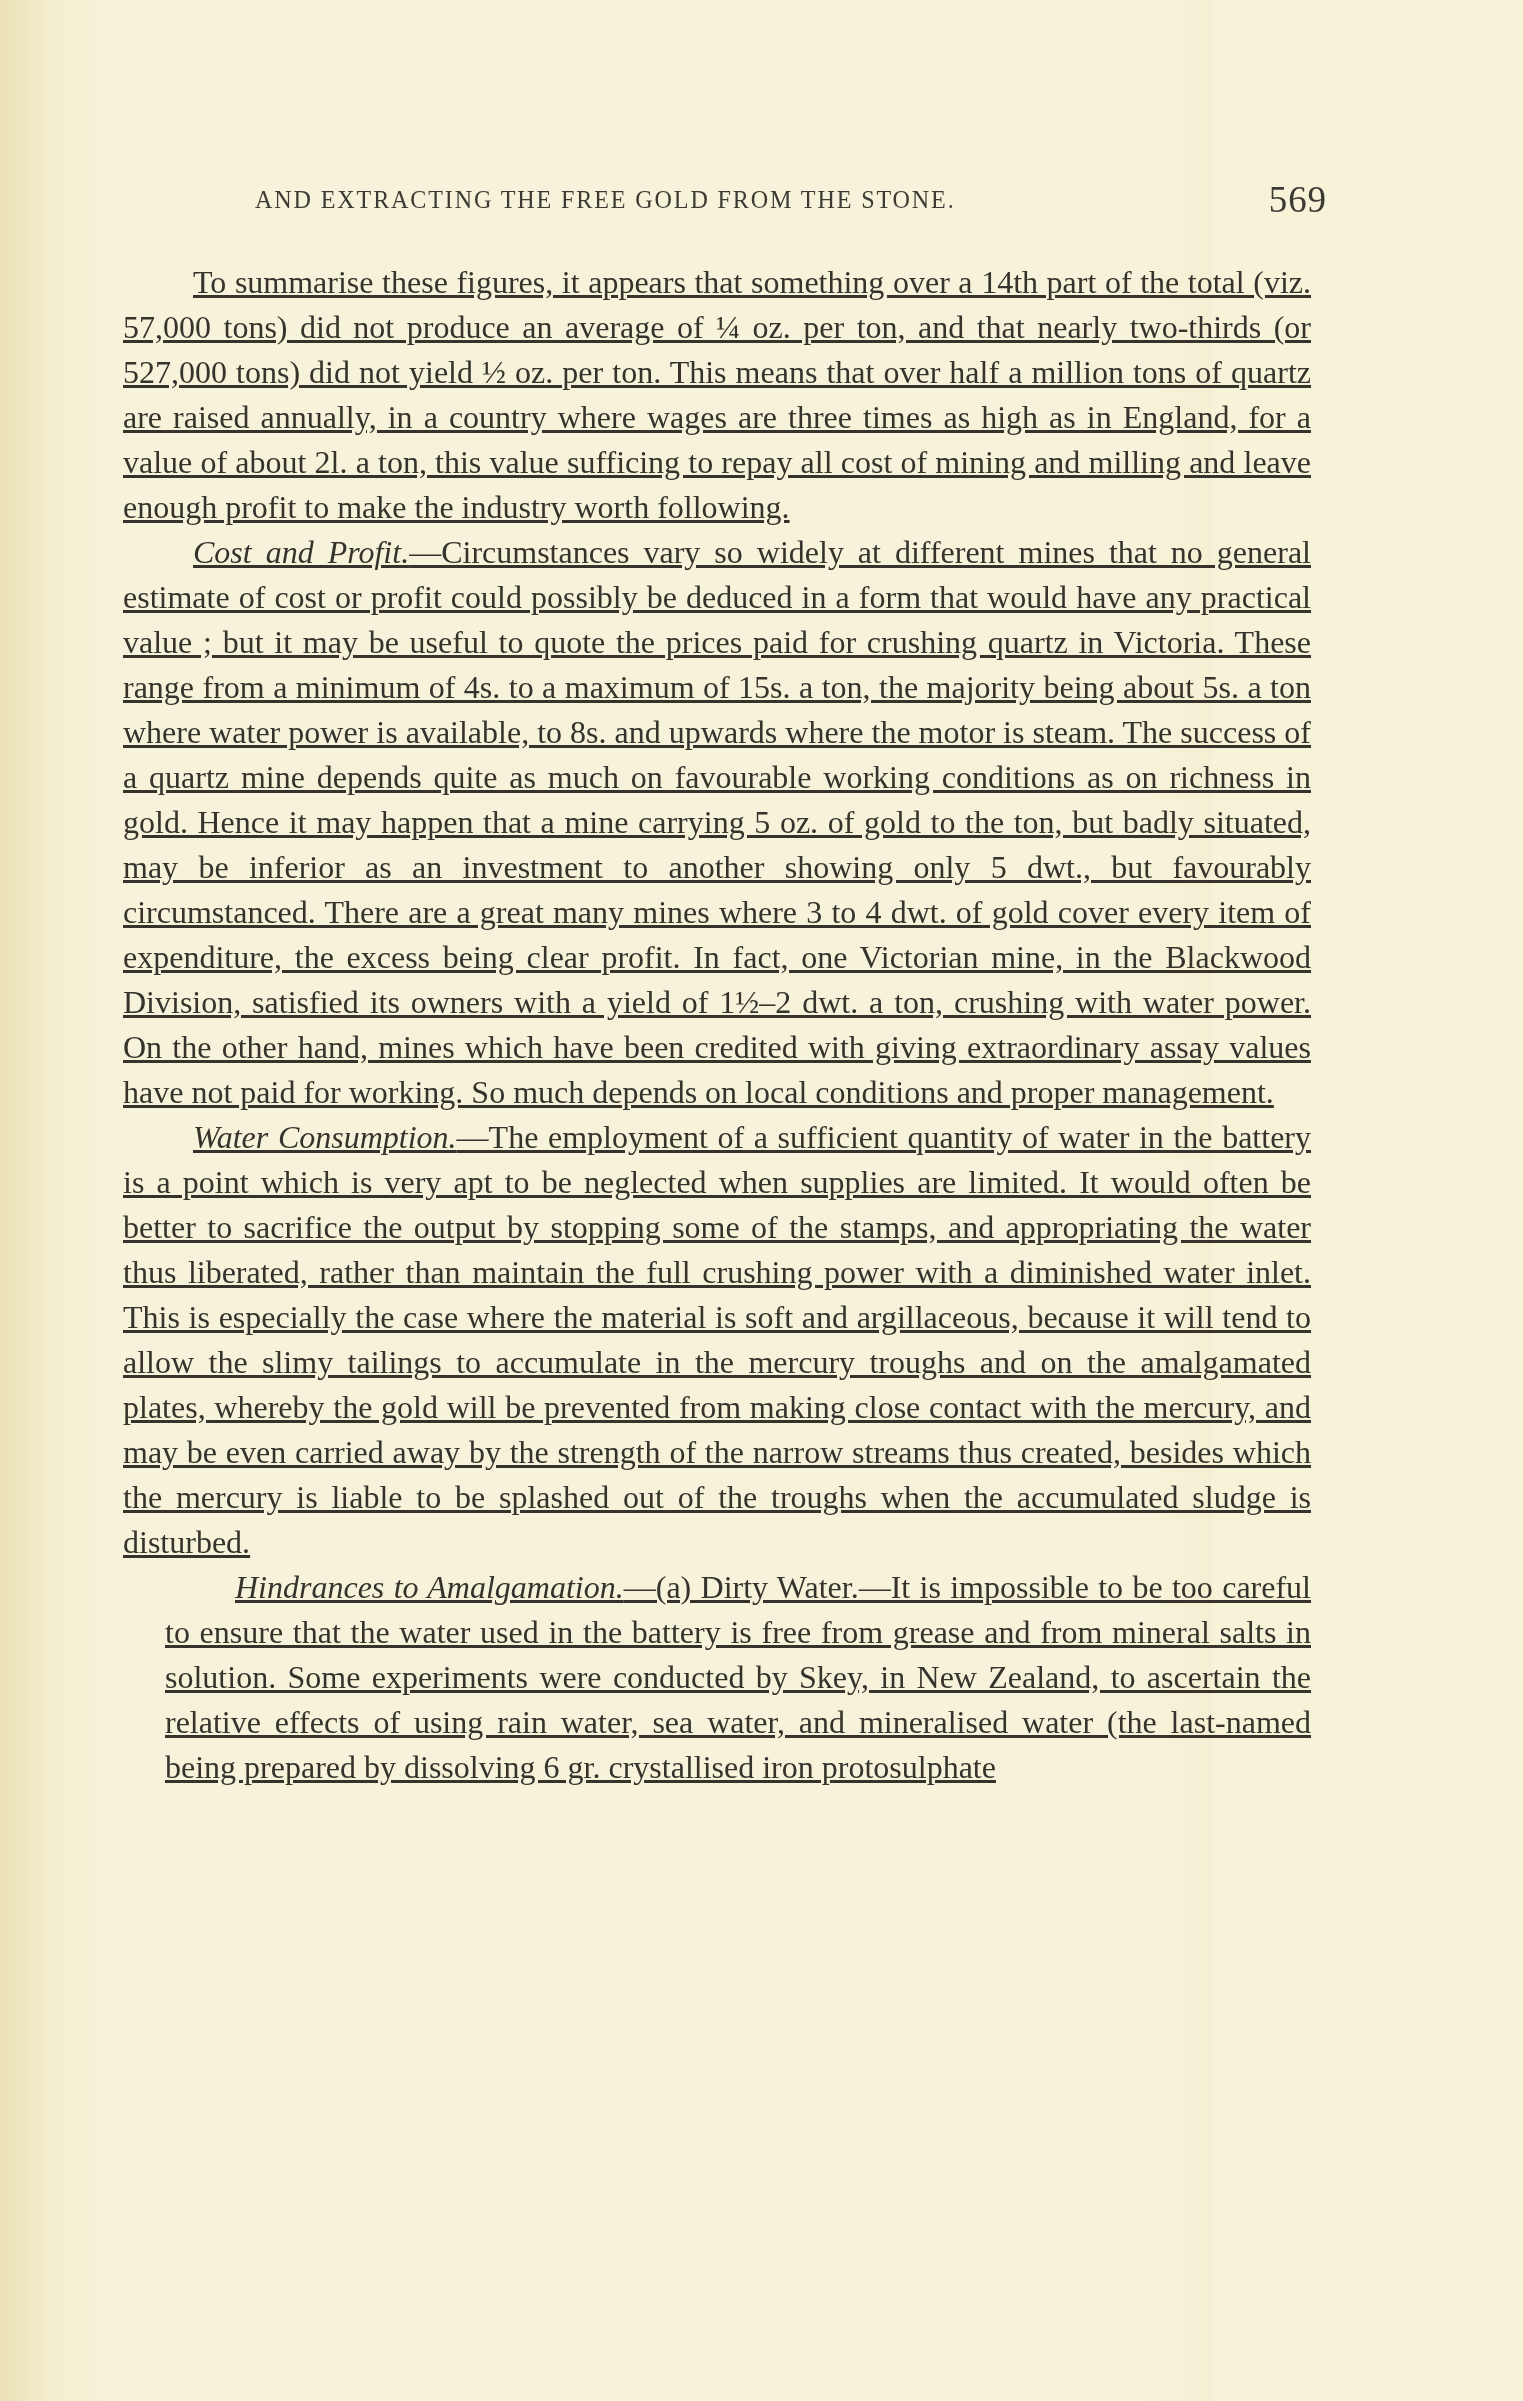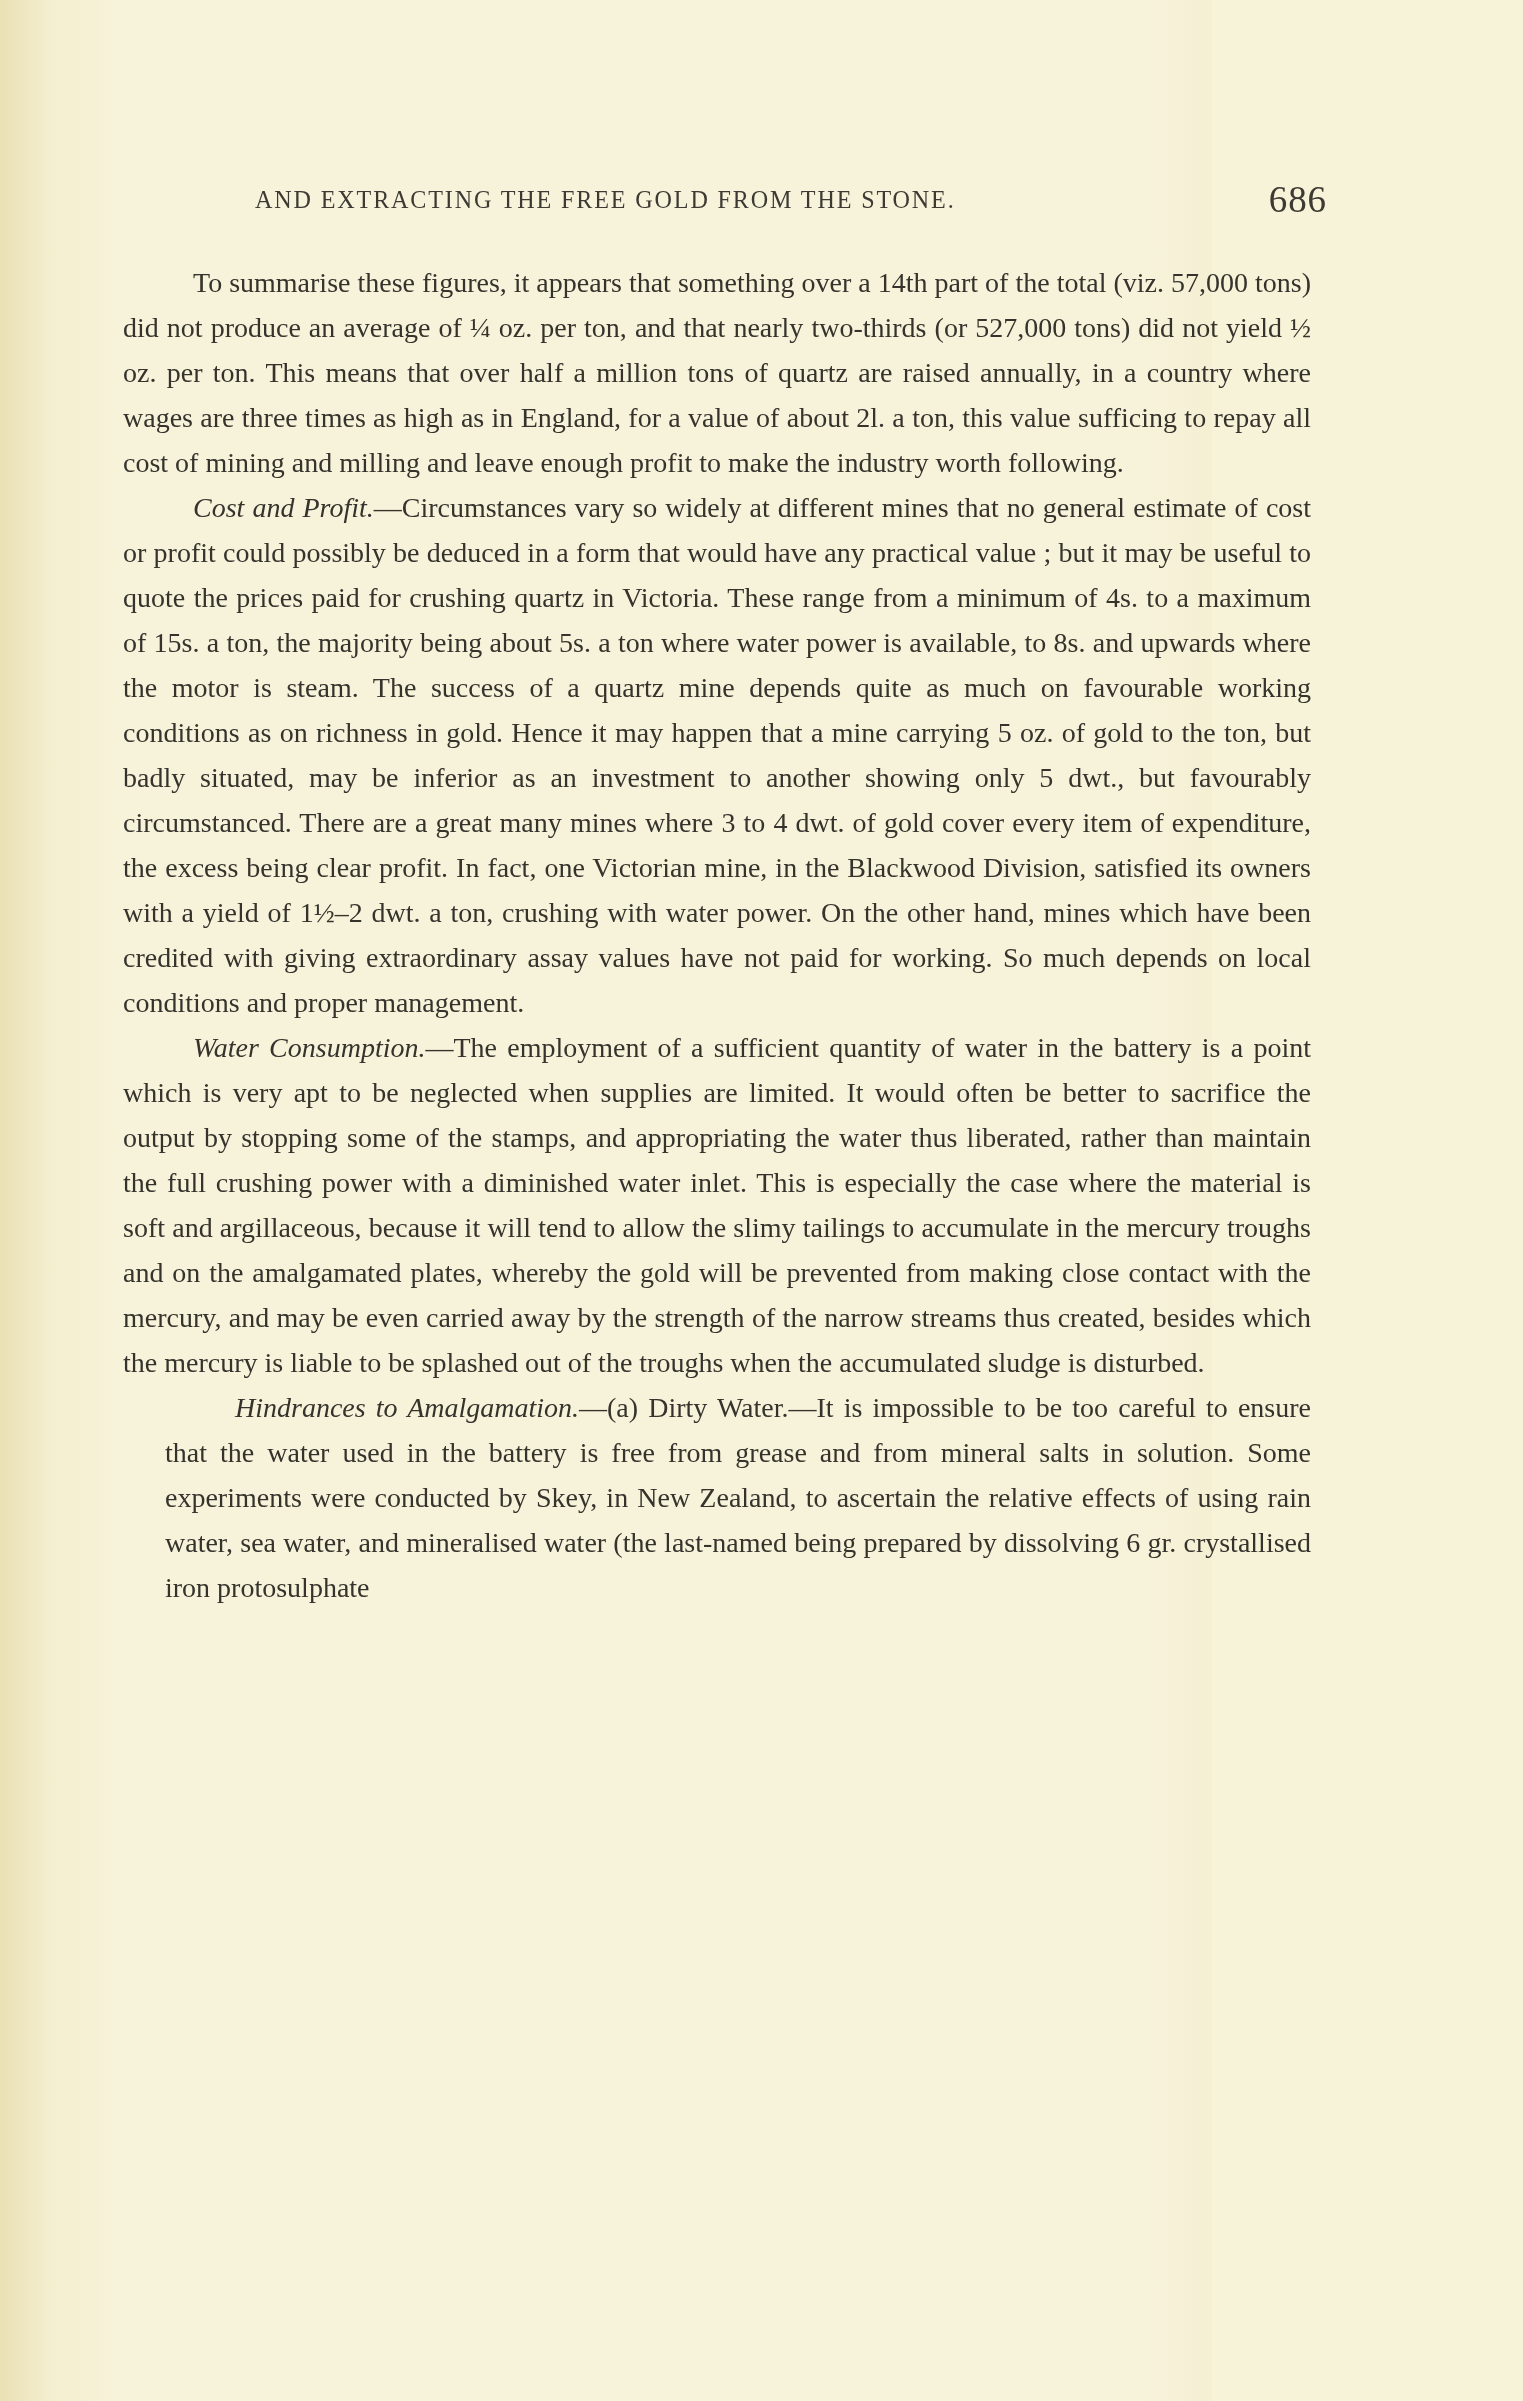--- a/index.html
+++ b/index.html
@@ -48,44 +48,45 @@
       top: -3.5px;
       font-size: 37px;
       letter-spacing: 0.9px;
     }
     .body-text {
       position: absolute;
       top: 260px;
       left: 123px;
       width: 1188px;
       font-family: "Liberation Serif", "DejaVu Serif", serif;
-      font-size: 28px;
+      font-size: 32px;
       line-height: 45px;
       color: #35332c;
       text-align: justify;
+      text-decoration: underline;
     }
     .body-text p {
       margin: 0;
       text-indent: 70px;
     }
     .body-text p.first {
       text-indent: 70px;
     }
     .body-text .head {
       font-style: italic;
     }
   </style>
 </head>
 <body>
 
 <div class="page">
 
   <div class="running-head">
     <span class="title">AND EXTRACTING THE FREE GOLD FROM THE STONE.</span>
-    <span class="folio">686</span>
+    <span class="folio">569</span>
   </div>
 
   <div class="body-text">
     <p class="first">
       <span class="head"></span><span>To summarise these figures, it appears that something over a 14th part of the total (viz. 57,000 tons) did not produce an average of ¼ oz. per ton, and that nearly two-thirds (or 527,000 tons) did not yield ½ oz. per ton. This means that over half a million tons of quartz are raised annually, in a country where wages are three times as high as in England, for a value of about 2l. a ton, this value sufficing to repay all cost of mining and milling and leave enough profit to make the industry worth following.</span>
     </p>
     <p>
       <span class="head">Cost and Profit.</span><span>—Circumstances vary so widely at different mines that no general estimate of cost or profit could possibly be deduced in a form that would have any practical value ; but it may be useful to quote the prices paid for crushing quartz in Victoria. These range from a minimum of 4s. to a maximum of 15s. a ton, the majority being about 5s. a ton where water power is available, to 8s. and upwards where the motor is steam. The success of a quartz mine depends quite as much on favourable working conditions as on richness in gold. Hence it may happen that a mine carrying 5 oz. of gold to the ton, but badly situated, may be inferior as an investment to another showing only 5 dwt., but favourably circumstanced. There are a great many mines where 3 to 4 dwt. of gold cover every item of expenditure, the excess being clear profit. In fact, one Victorian mine, in the Blackwood Division, satisfied its owners with a yield of 1½–2 dwt. a ton, crushing with water power. On the other hand, mines which have been credited with giving extraordinary assay values have not paid for working. So much depends on local conditions and proper management.</span>
     </p>
     <p>

